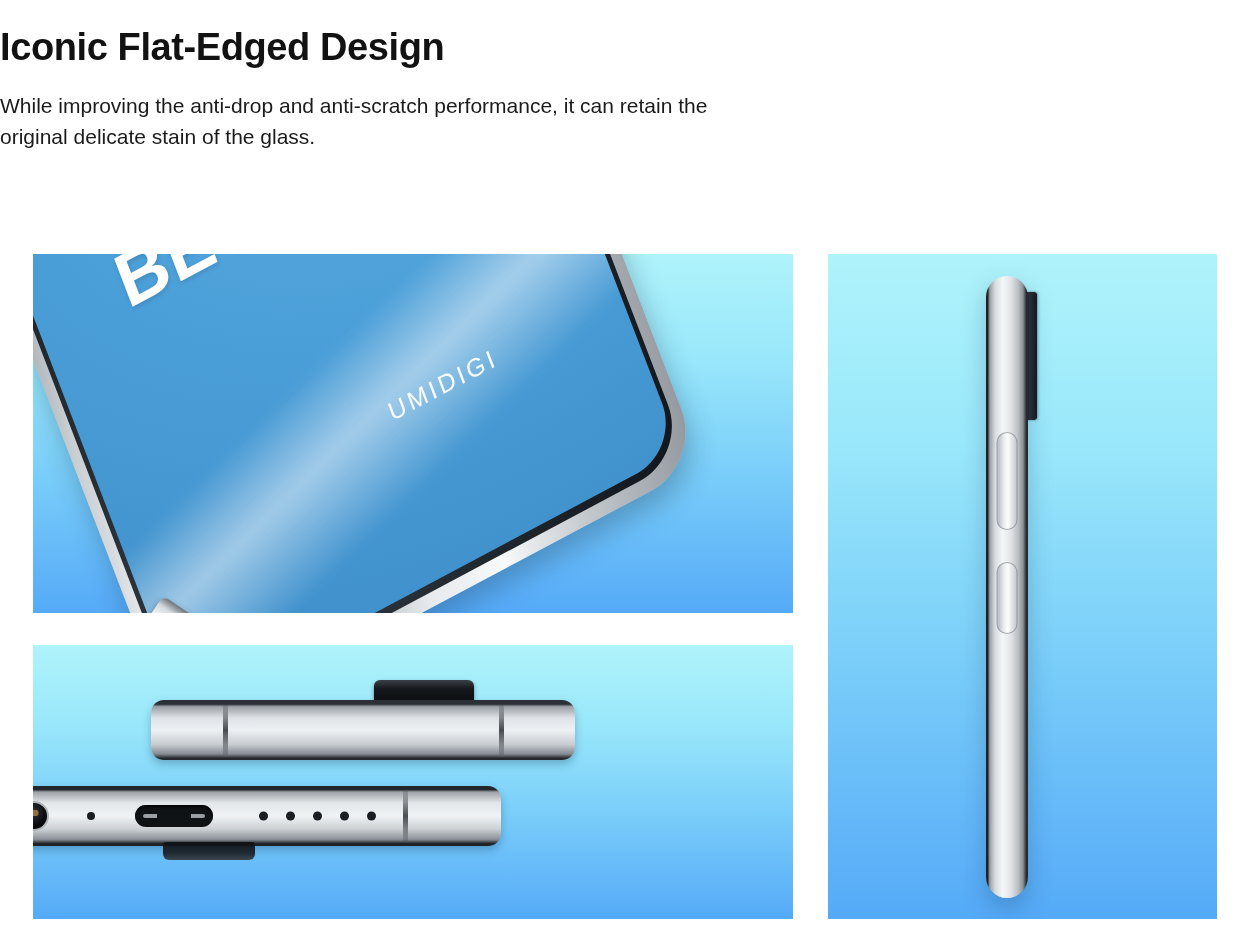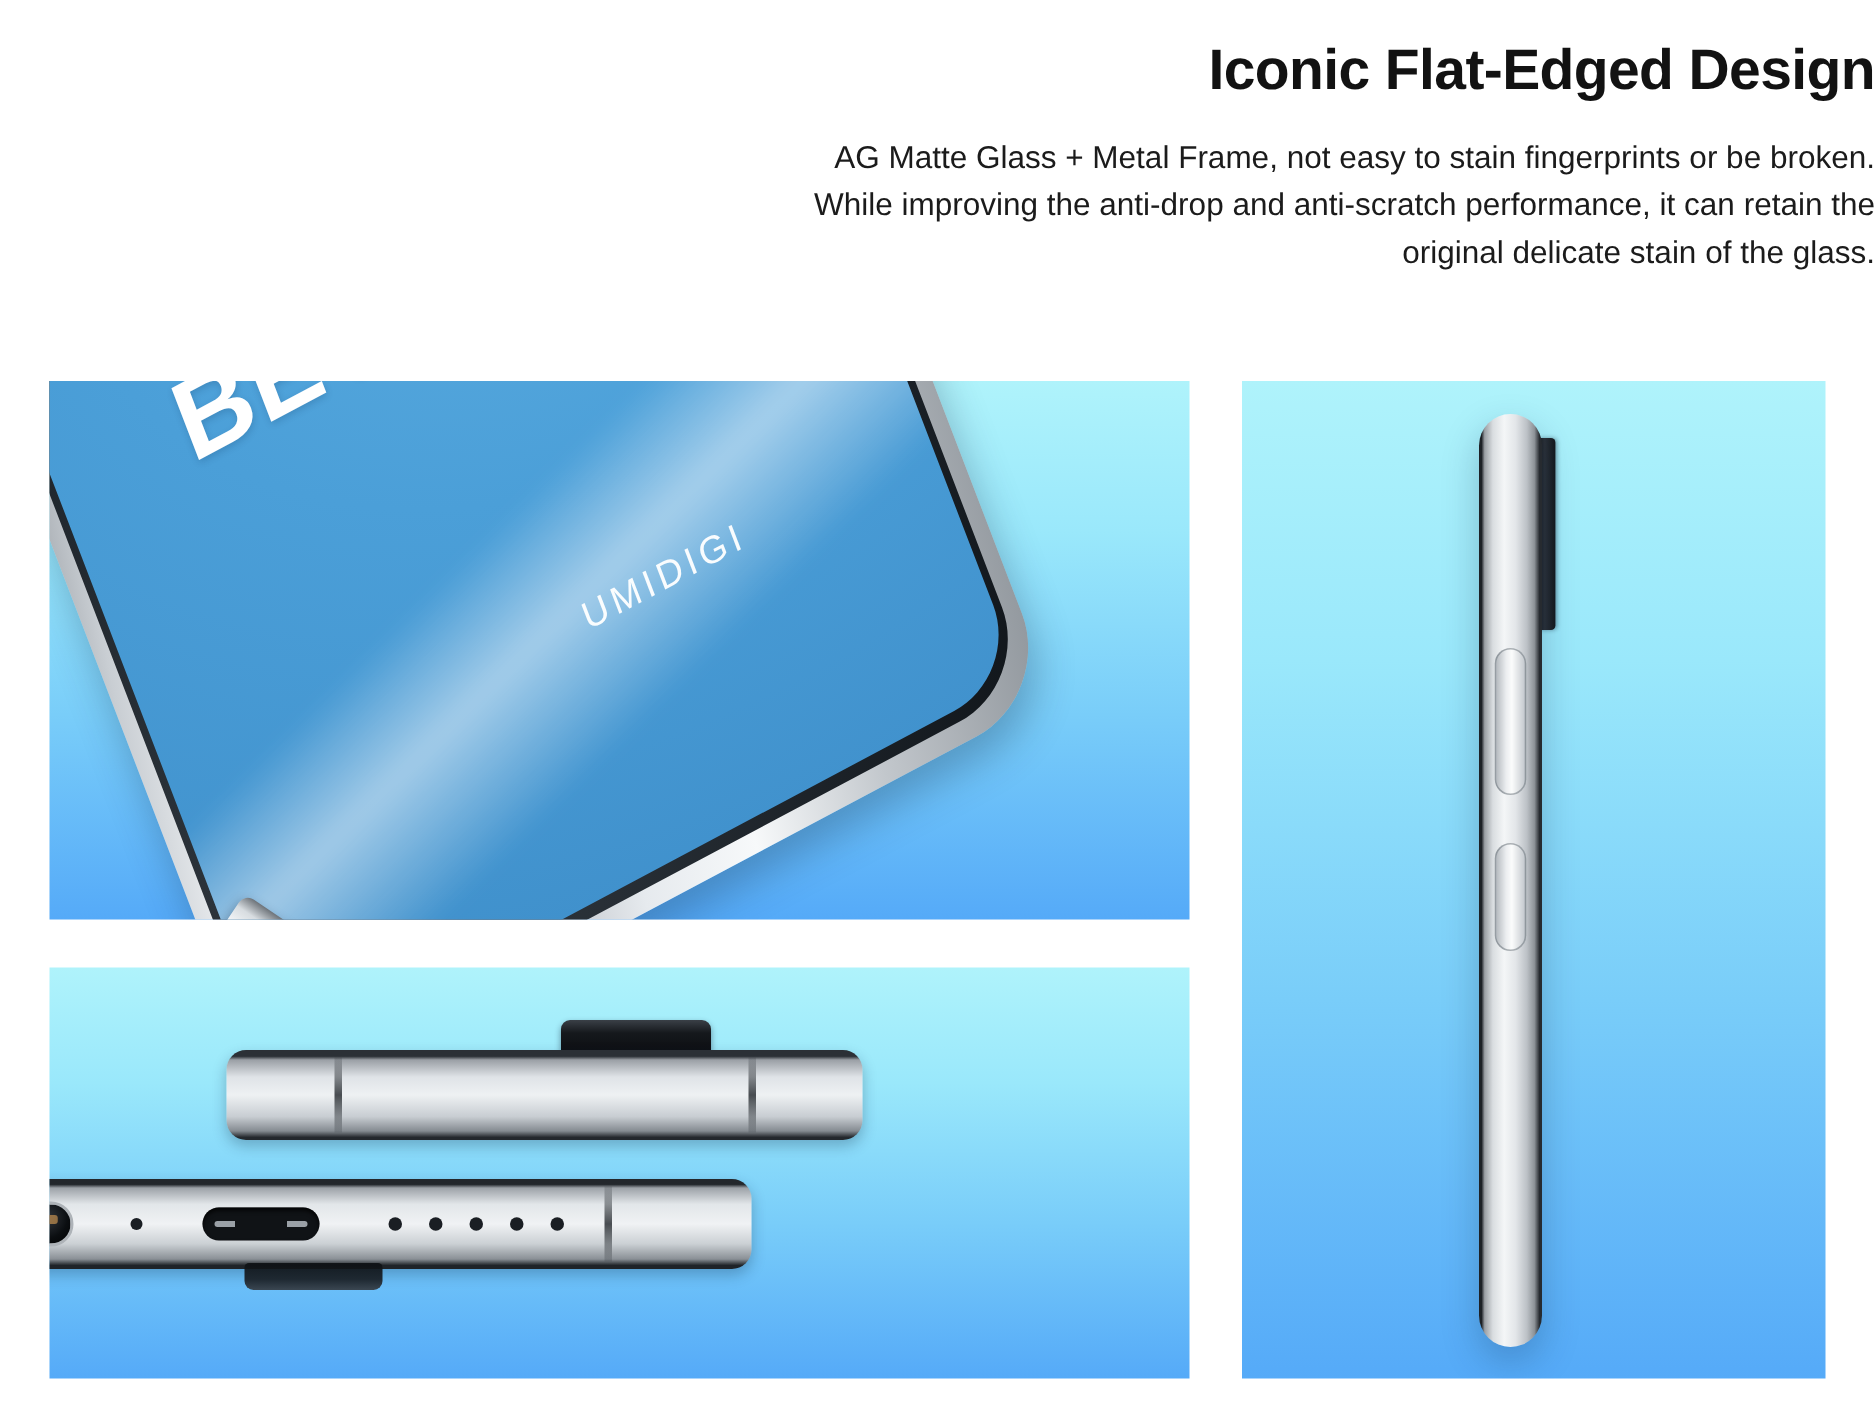--- a/index.html
+++ b/index.html
@@ -8,21 +8,21 @@
   body {
     width: 1250px;
     height: 952px;
     background: #ffffff;
     font-family: "Liberation Sans", sans-serif;
     overflow: hidden;
     position: relative;
   }
 
   
-  .header { width: 100%; text-align: right; padding-top: 24px; }
+  .header { width: 100%; text-align: left; padding-top: 24px; }
 
   .page-title {
     font-size: 38px;
     font-weight: bold;
     color: #121212;
     letter-spacing: -0.4px;
     line-height: 1.25;
   }
 
   .subhead { margin-top: 18px; }
@@ -294,21 +294,20 @@
   }
 </style>
 </head>
 <body>
 
 <div class="header">
 
   <h1 class="page-title">Iconic Flat-Edged Design</h1>
 
   <div class="subhead">
-    <div class="subhead-line">AG Matte Glass + Metal Frame, not easy to stain fingerprints or be broken.</div>
     <div class="subhead-line">While improving the anti-drop and anti-scratch performance, it can retain the</div>
     <div class="subhead-line">original delicate stain of the glass.</div>
   </div>
 
 </div>
 
 <div class="gallery">
 
   <div class="panel panel-hero">
     <div class="hero-stage">

